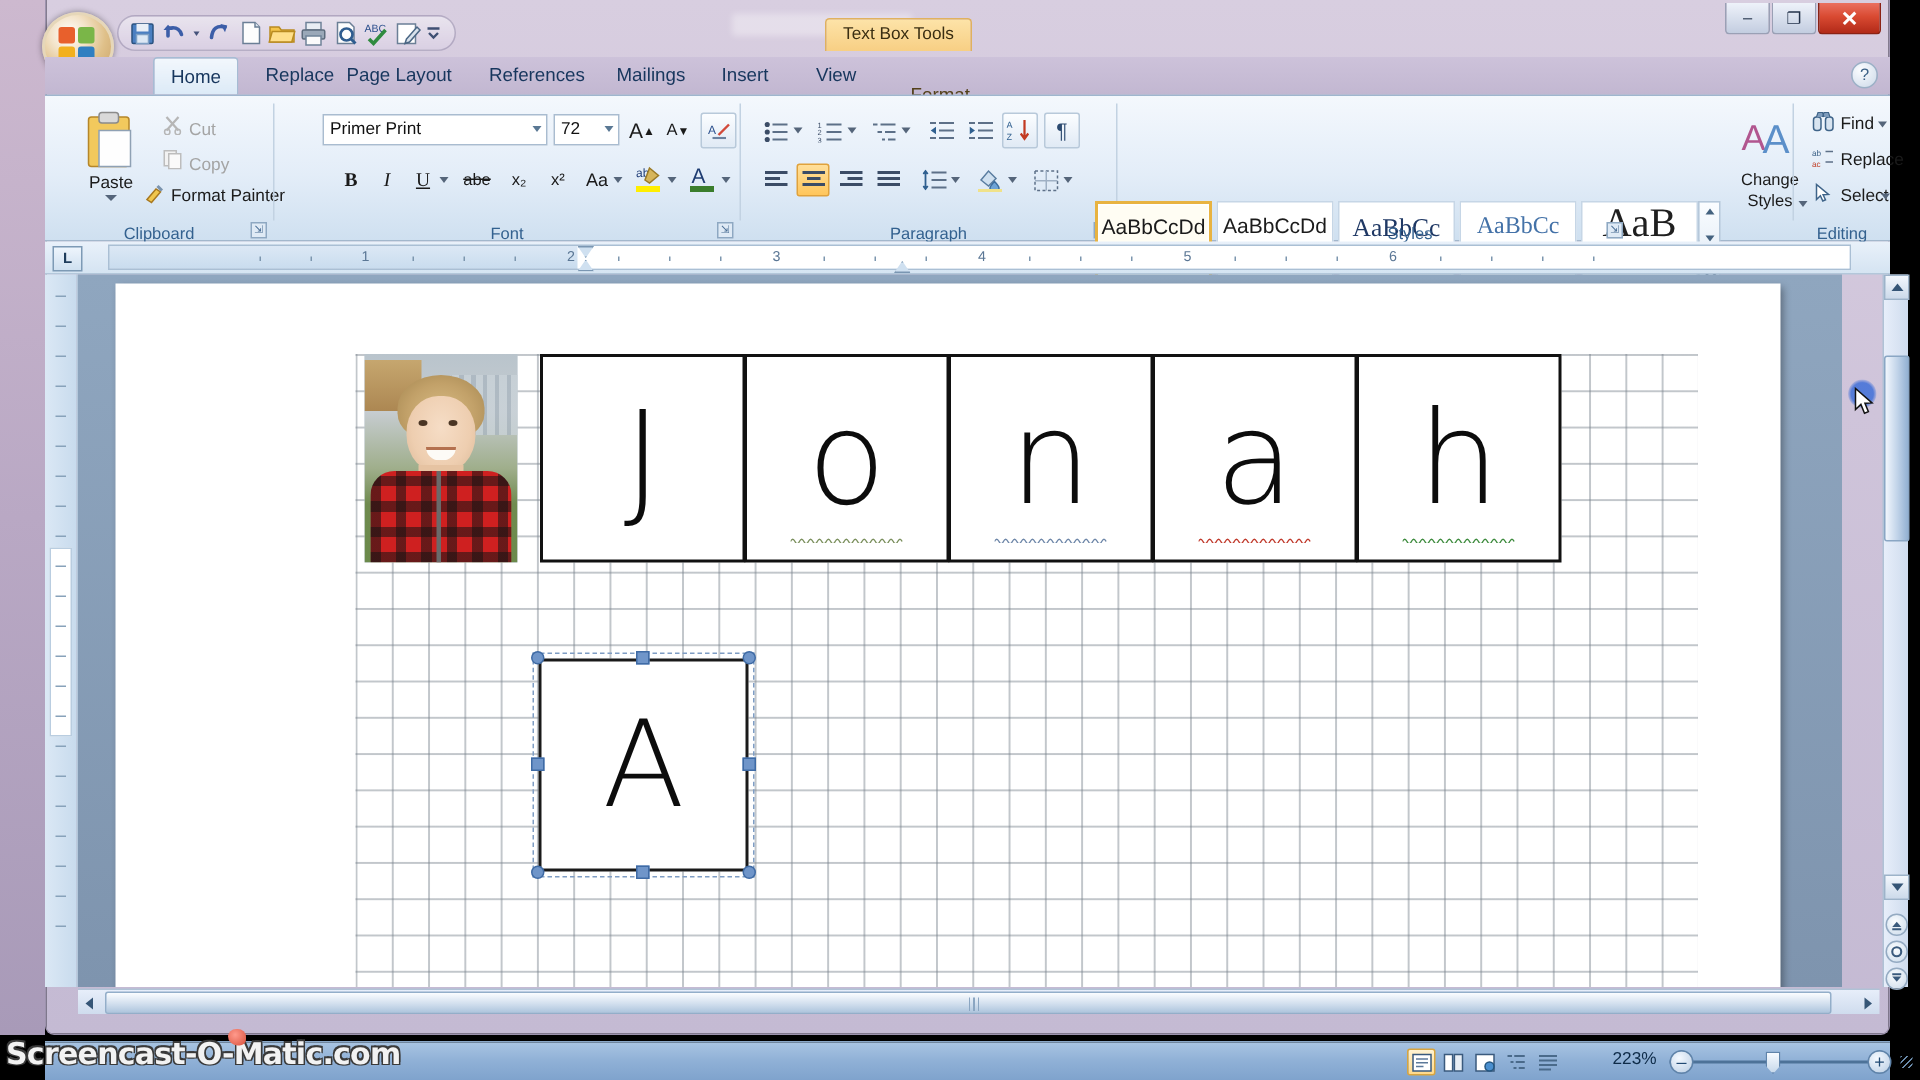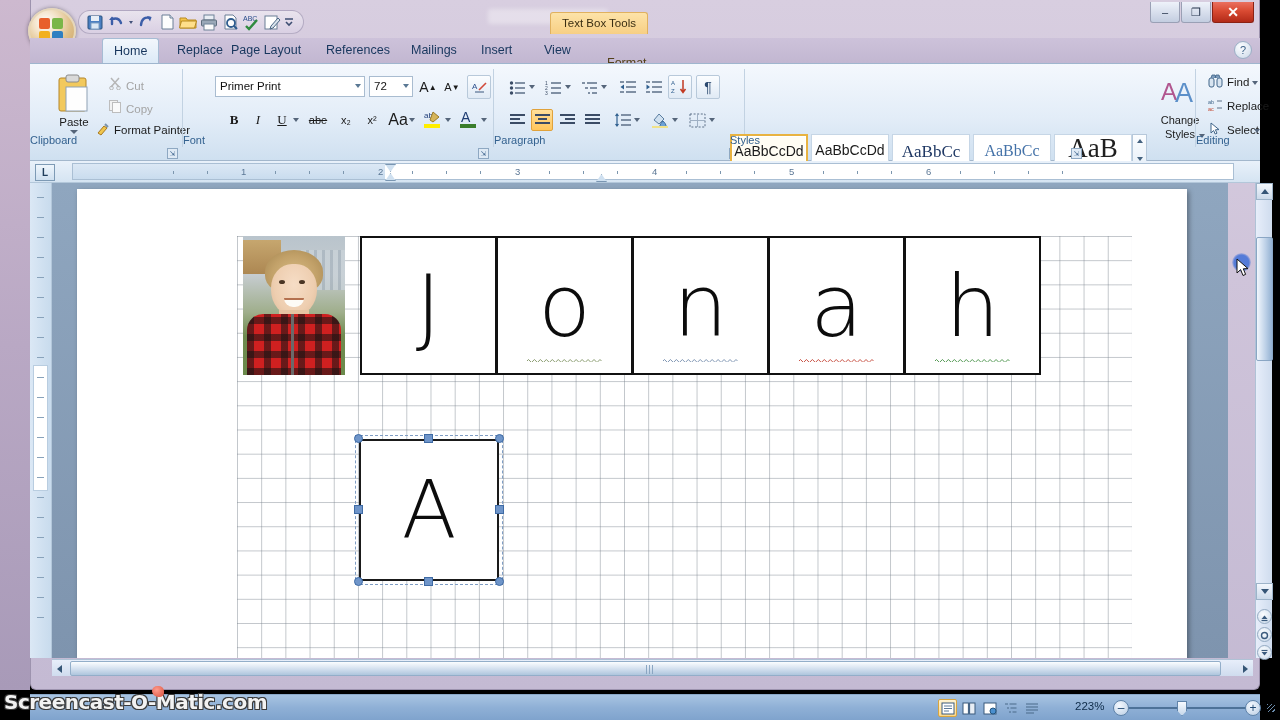--- a/index.html
+++ b/index.html
@@ -96,21 +96,21 @@
 
   
   .ribbon {
     position:absolute; left:30px; top:63px; width:1230px; height:98px;
     background: linear-gradient(180deg,#f4f8fd 0%, #e3edf8 55%, #cfe0f0 100%);
     border-top:1px solid #9fb6ce; border-bottom:1px solid #a3b7cc;
   }
   .group { position:absolute; top:0; height:98px; }
   .group-sep { position:absolute; top:5px; width:1px; height:78px; background:#c2d2e2; }
   .group-title {
-    position:absolute; bottom:16px; width:100%; 
+    position:absolute; bottom:0; width:100%; text-align:center;
     font-size:11px; color:#33618f;
   }
   .dlg-launcher {
     position:absolute; bottom:3px; right:4px; width:11px; height:11px;
     border:1px solid #8ea8c2; background:#dfeaf5; font-size:7px; color:#4a6e95;
     text-align:center; line-height:9px;
   }
   .rbtn {
     position:absolute; font-size:11.5px; color:#1b1b1b; white-space:nowrap;
     display:flex; align-items:center; gap:4px;
@@ -517,21 +517,21 @@
           </svg>
       </div>
 
       <div class="fbtn" style="left:40px;top:45px;font-weight:bold;font-family:'Liberation Serif',serif;">B</div>
       <div class="fbtn" style="left:64px;top:45px;font-style:italic;font-family:'Liberation Serif',serif;">I</div>
       <div class="fbtn" style="left:88px;top:45px;text-decoration:underline;font-family:'Liberation Serif',serif;">U</div>
       <div style="position:absolute;left:110px;top:54px;width:0;height:0;border-left:3.5px solid transparent;border-right:3.5px solid transparent;border-top:4px solid #55657a;"></div>
       <div class="fbtn" style="left:124px;top:45px;font-size:11px;text-decoration:line-through;">abe</div>
       <div class="fbtn" style="left:152px;top:45px;font-size:11px;">x₂</div>
       <div class="fbtn" style="left:178px;top:45px;font-size:11px;">x²</div>
-      <div class="fbtn" style="left:204px;top:45px;font-size:16px;">Aa</div>
+      <div class="fbtn" style="left:204px;top:45px;font-size:12px;">Aa</div>
       <div style="position:absolute;left:226px;top:54px;width:0;height:0;border-left:3.5px solid transparent;border-right:3.5px solid transparent;border-top:4px solid #55657a;"></div>
 
       <div class="fbtn" style="left:238px;top:44px;width:22px;height:23px;">
         <svg width="20" height="21" viewBox="0 0 20 21">
           <text x="2" y="9" font-size="8" fill="#23407a" font-family="sans-serif">ab</text>
           <path d="M11 3 L17 8 L11 13 L8 11 Z" fill="#d6b55a" stroke="#9a7a26"></path>
           <rect x="2" y="15" width="16" height="4" fill="#ffee00"></rect>
         </svg>
       </div>
       <div style="position:absolute;left:262px;top:54px;width:0;height:0;border-left:3.5px solid transparent;border-right:3.5px solid transparent;border-top:4px solid #55657a;"></div>

